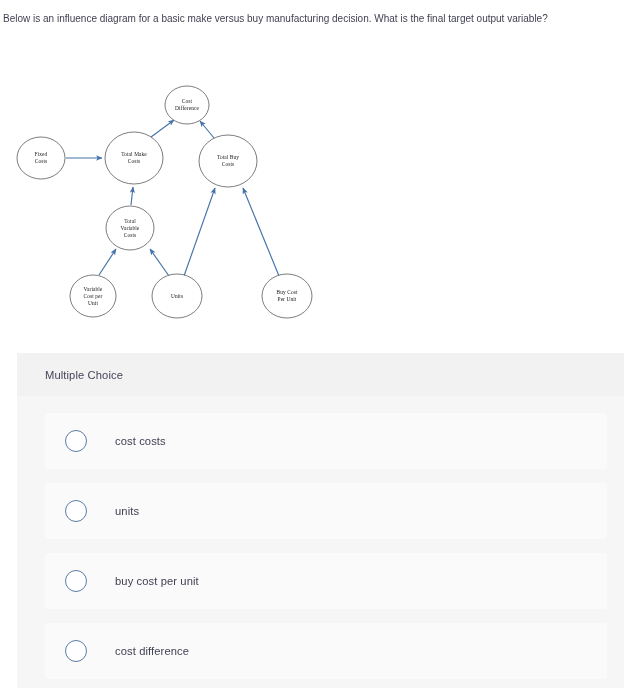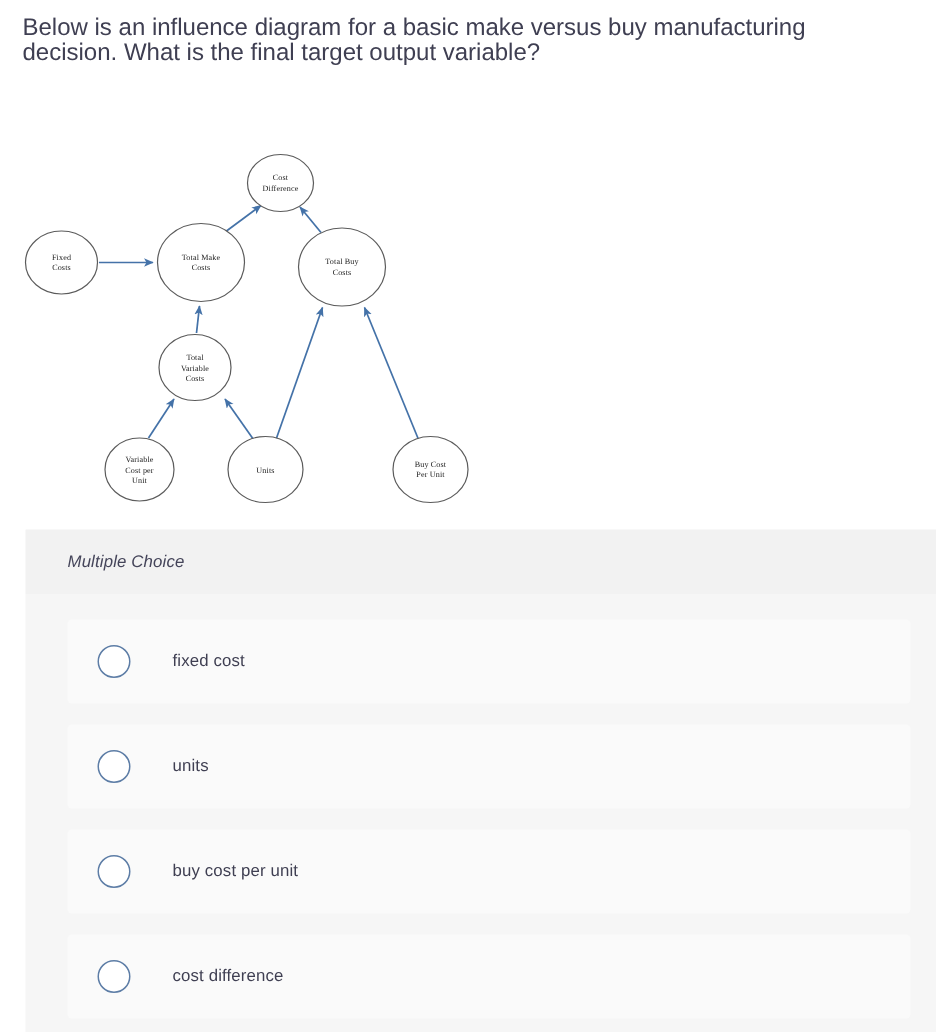--- a/index.html
+++ b/index.html
@@ -11,22 +11,22 @@
     overflow: hidden;
   }
   body {
     font-family: "Liberation Sans", sans-serif;
     color: #3d3d4e;
     -webkit-font-smoothing: antialiased;
   }
 
   
   #question-stem {
-    padding: 10px 22px 0 15px;
-    font-size: 16px;
+    padding: 10px 22px 0 3px;
+    font-size: 10px;
     line-height: 17px;
     color: #3f3f52;
     max-width: 600px;
   }
 
   
   #diagram-wrap {
     position: relative;
     width: 624px;
     height: 270px;
@@ -72,21 +72,20 @@
     background: #f2f2f2;
     display: flex;
     align-items: center;
     padding-left: 28px;
     box-sizing: border-box;
   }
   #mc-header-label {
     font-size: 11.2px;
     color: #45455a;
     letter-spacing: 0.1px;
-    font-style: italic;
   }
   #mc-options {
     padding: 17px 0 0 0;
   }
   .mc-option {
     margin: 0 17px 14px 28px;
     height: 56px;
     background: #fafafa;
     border-radius: 3px;
     display: flex;
@@ -201,21 +200,21 @@
 <div id="mc-panel">
 
   <div id="mc-header">
     <span id="mc-header-label">Multiple Choice</span>
   </div>
 
   <div id="mc-options">
 
     <div class="mc-option">
       <span class="mc-radio"></span>
-      <span class="mc-label">fixed cost</span>
+      <span class="mc-label">cost costs</span>
     </div>
 
     <div class="mc-option">
       <span class="mc-radio"></span>
       <span class="mc-label">units</span>
     </div>
 
     <div class="mc-option">
       <span class="mc-radio"></span>
       <span class="mc-label">buy cost per unit</span>

